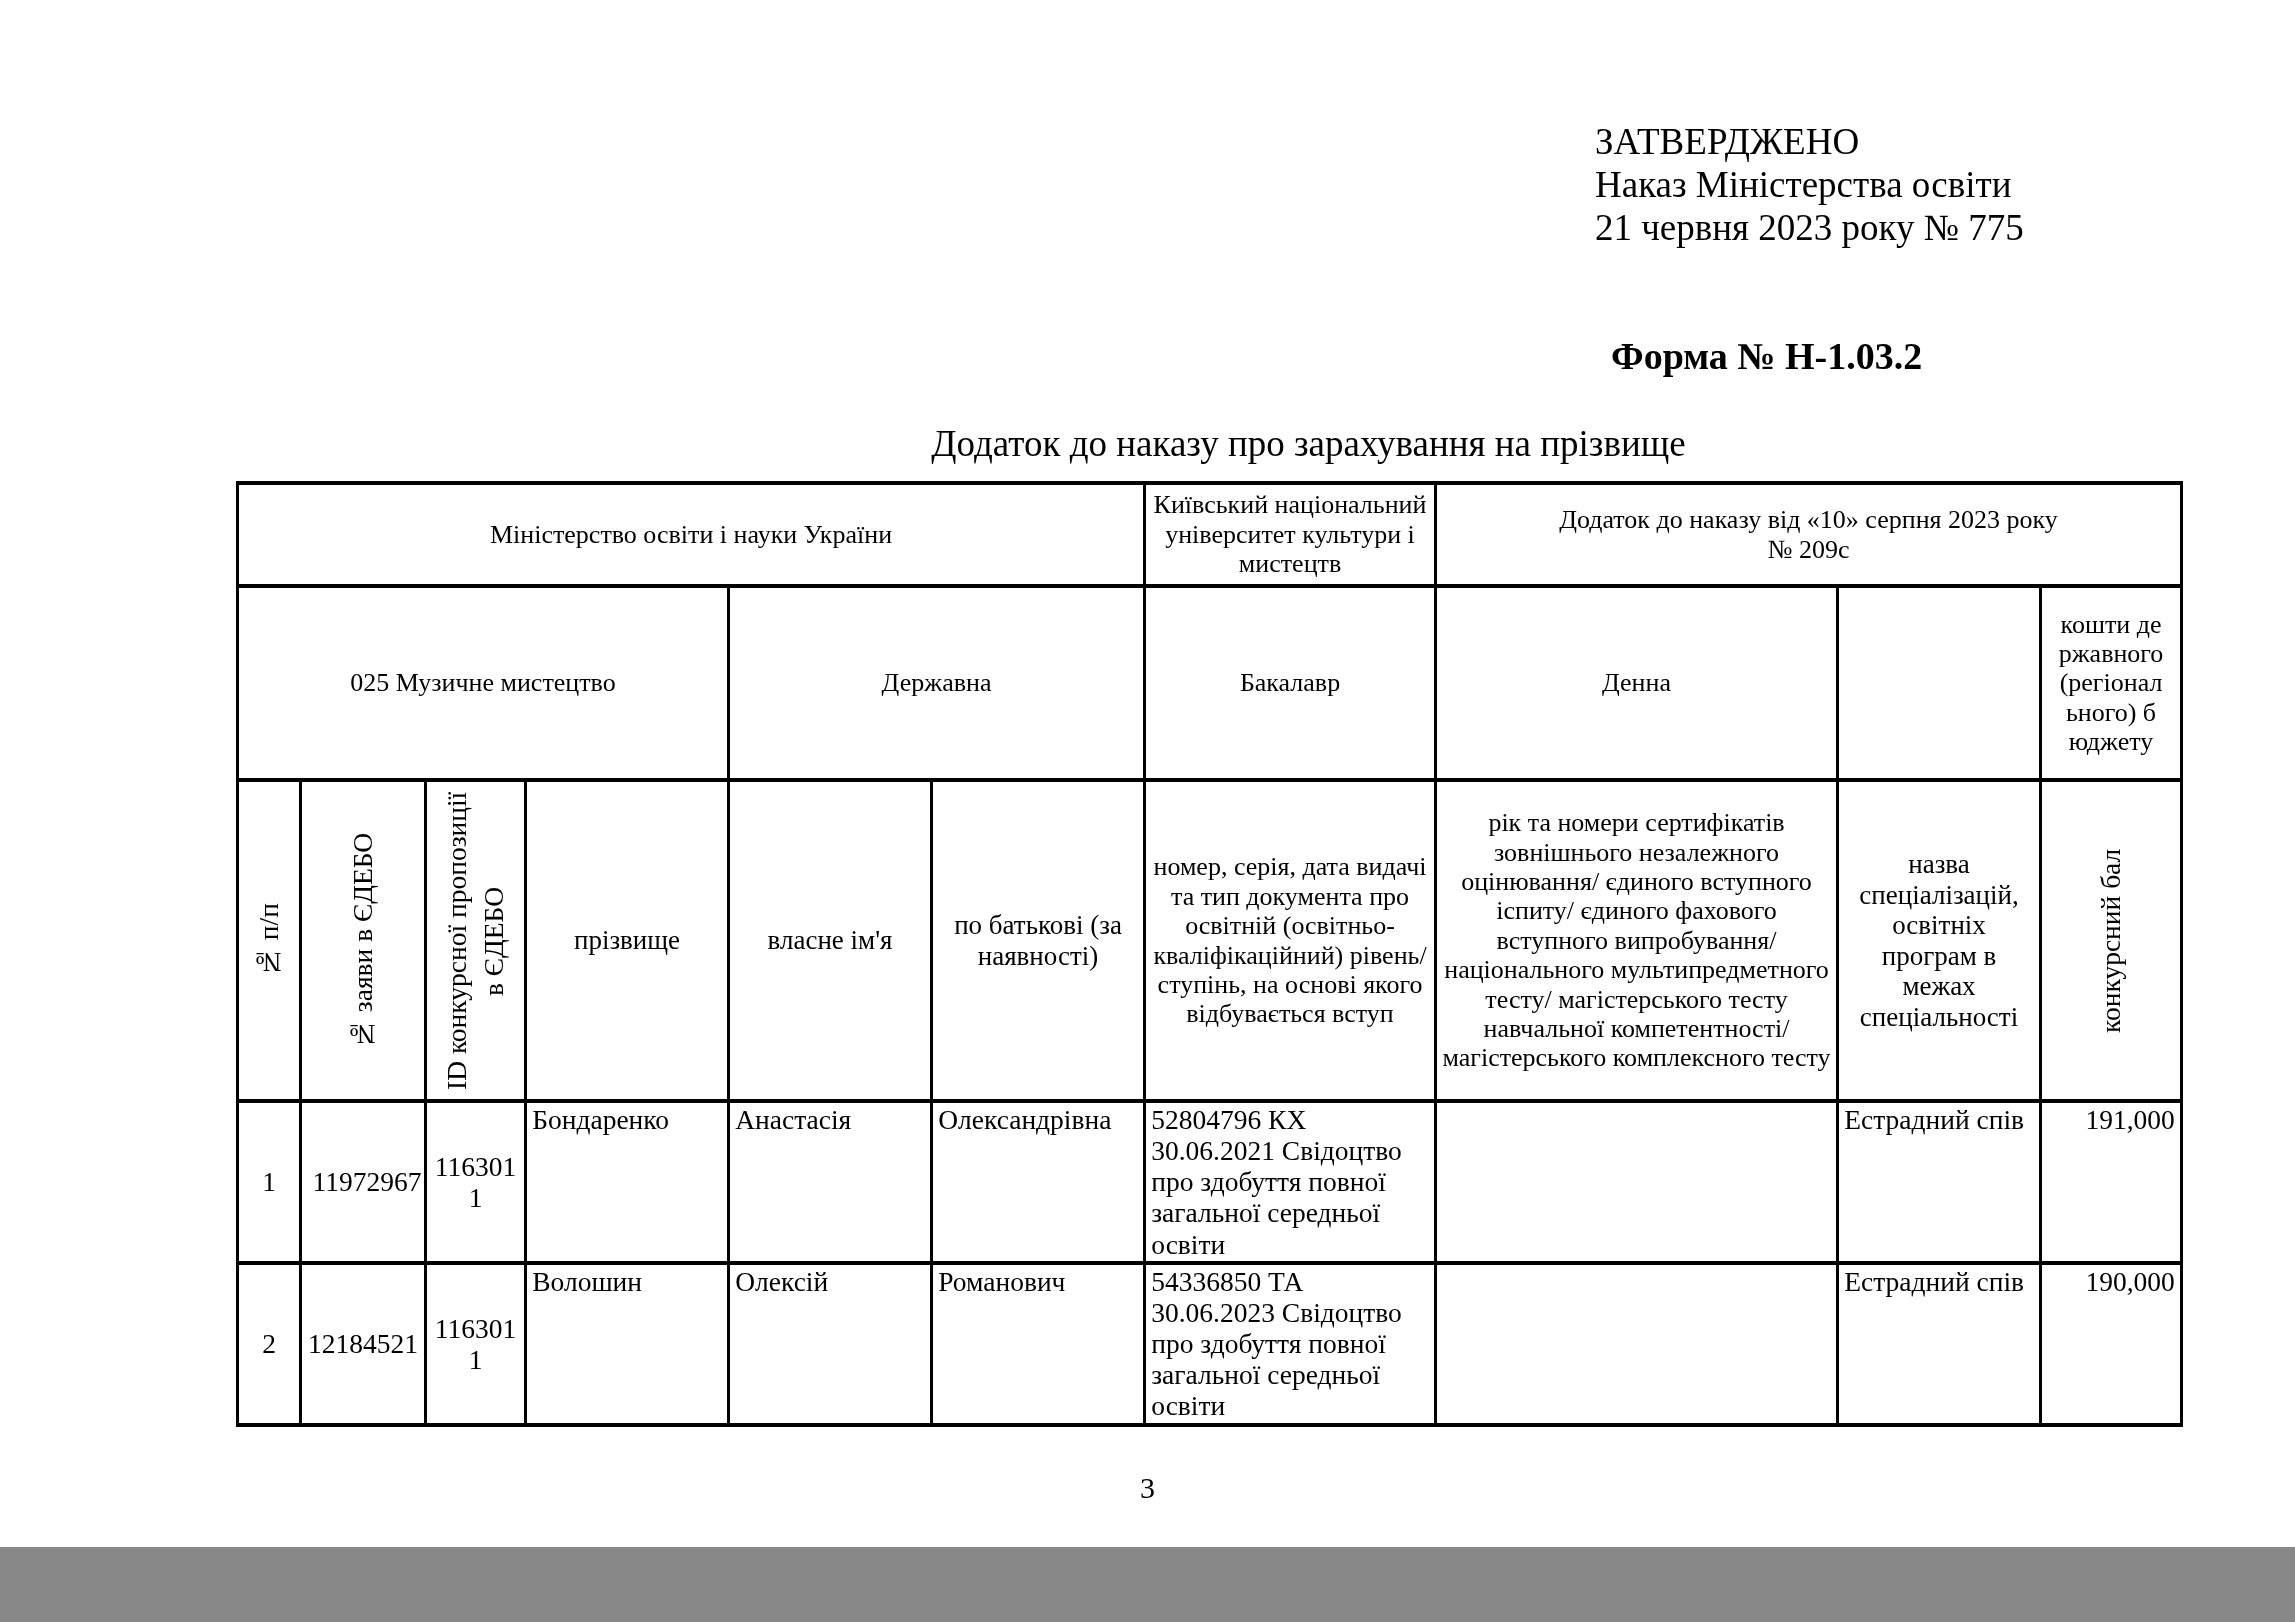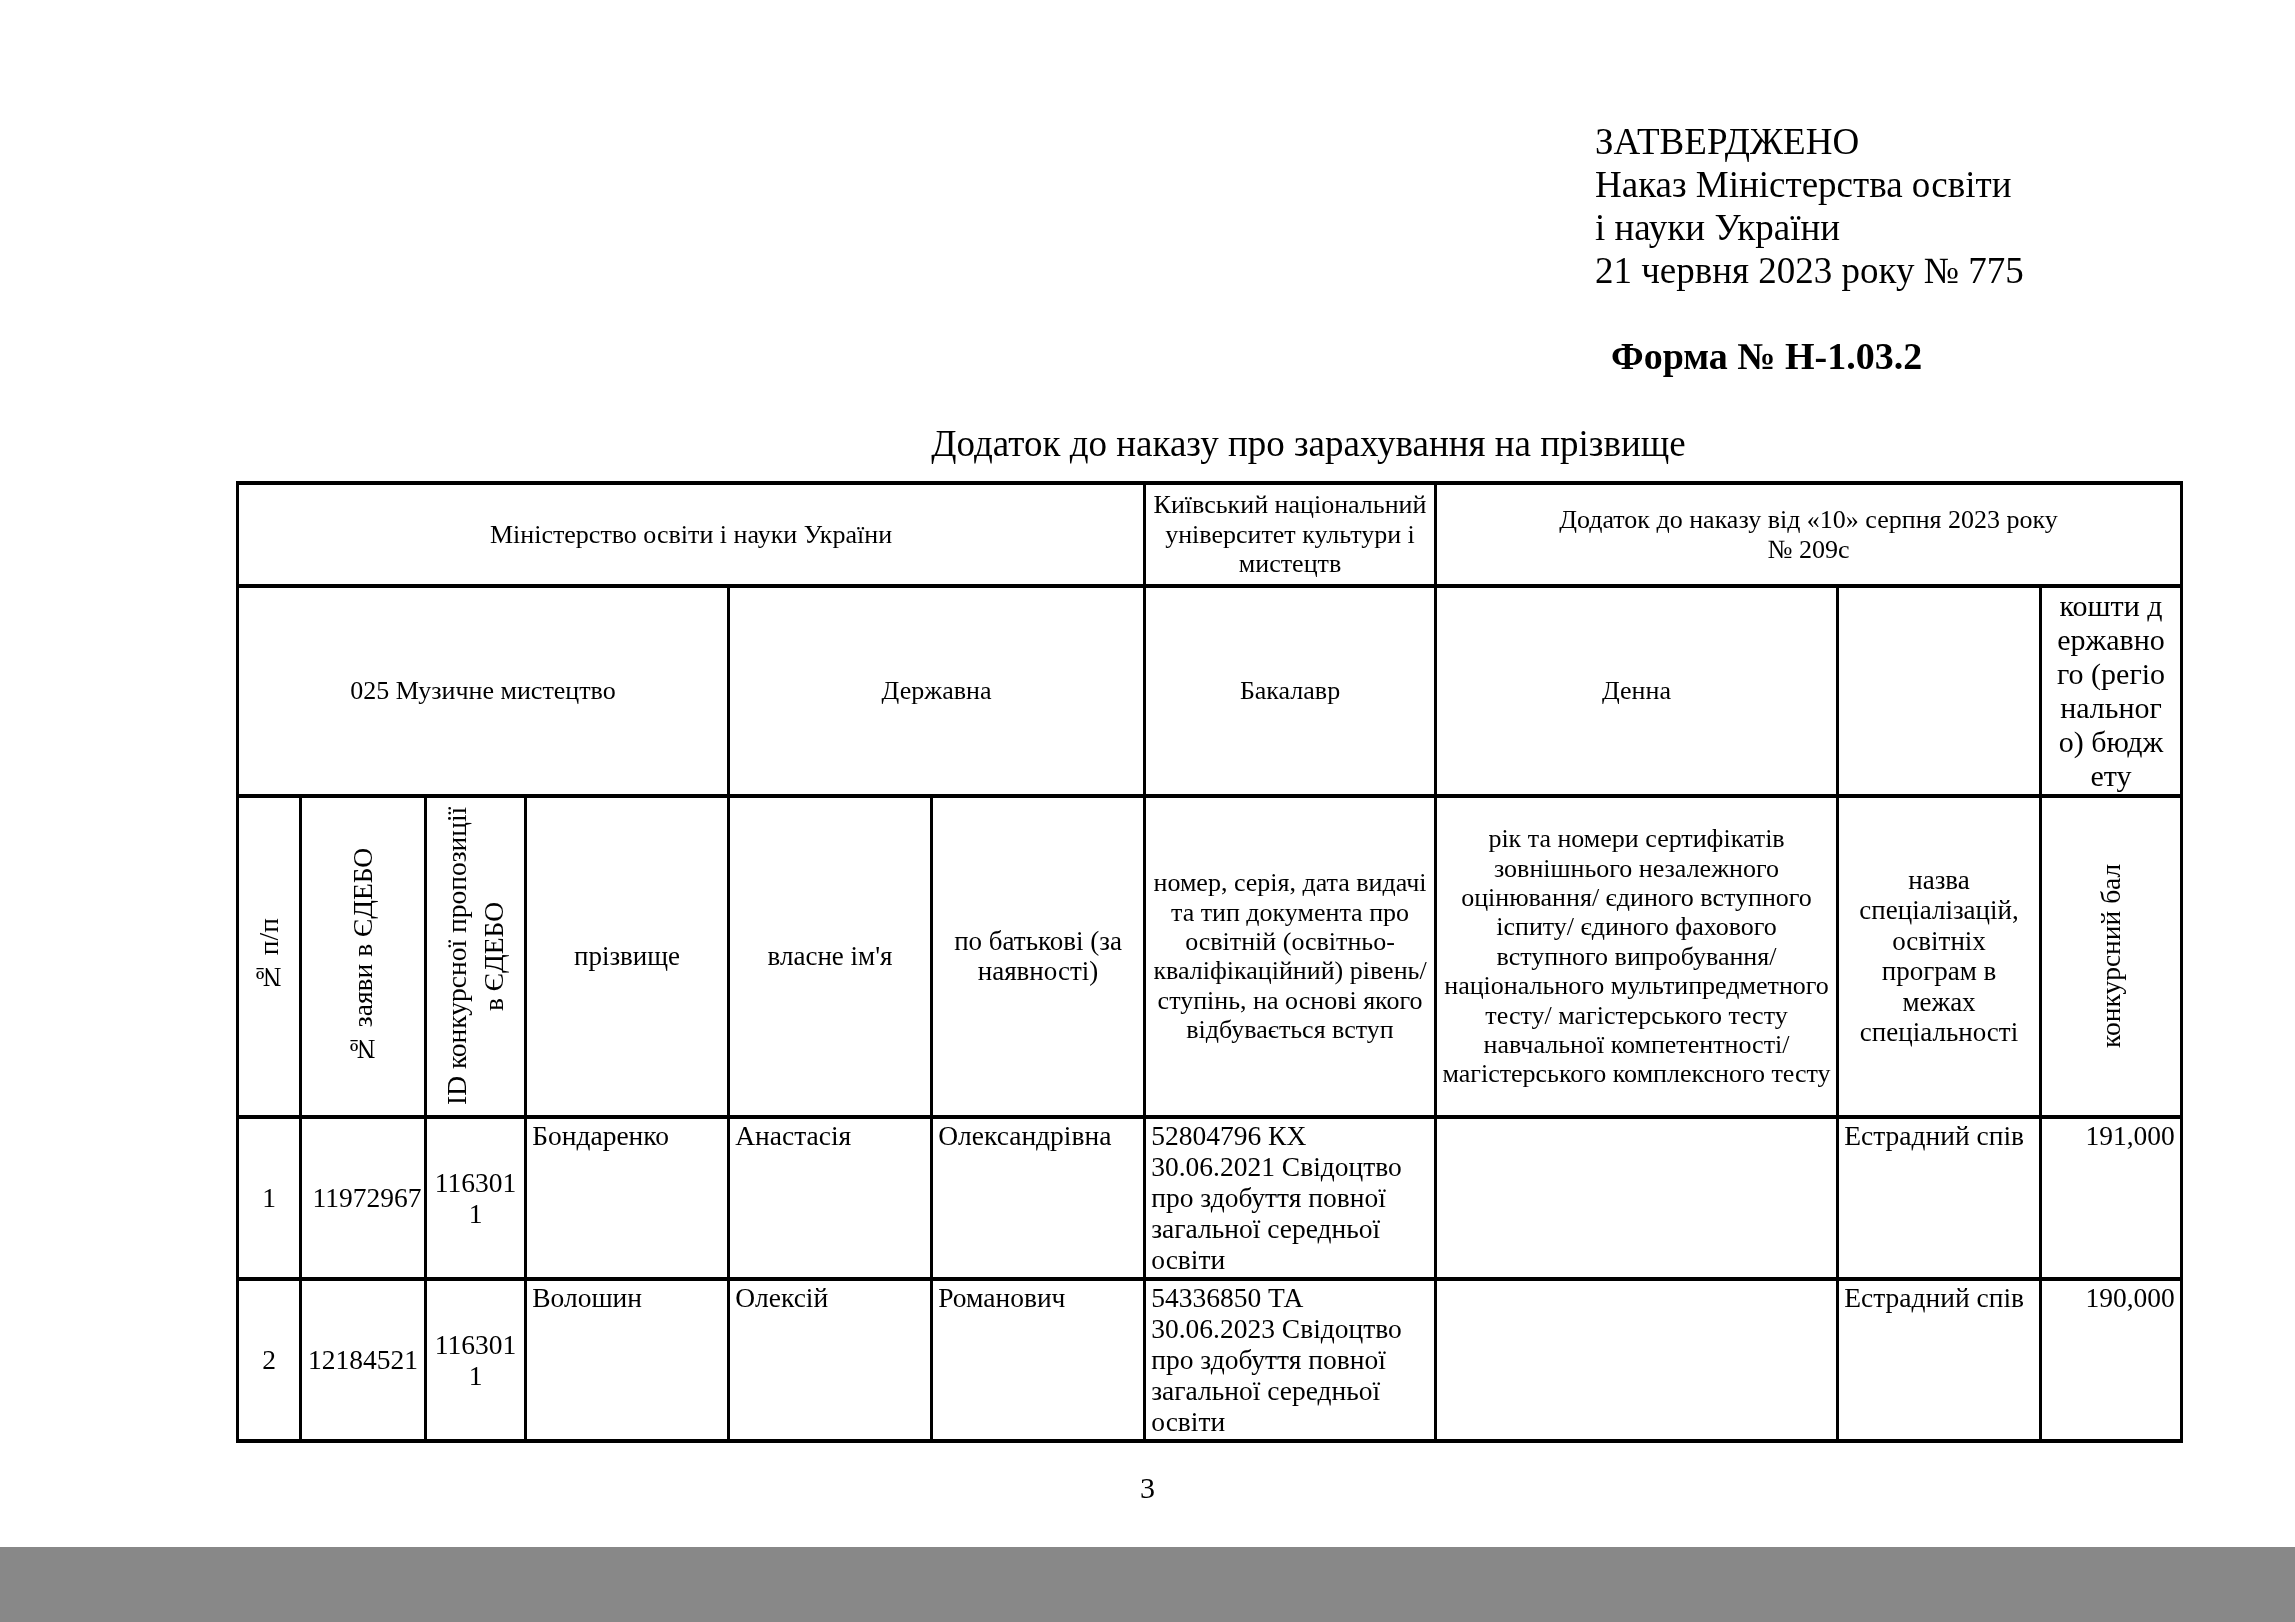--- a/index.html
+++ b/index.html
@@ -40,21 +40,21 @@
   tr.r2{height:194px;}
   tr.r3{height:321px;}
   tr.r4{height:131px;}
   tr.r5{height:126px;}
   .ctr{text-align:center;}
   .left{text-align:left;}
   .right{text-align:right;}
   .top{vertical-align:top !important;margin-left:12px;}
   .pre{white-space:pre-line;}
   .brk{word-break:break-all;}
-  .budget{word-break:break-all;padding:1.3px 14.4px !important;font-size:30px;}
+  .budget{word-break:break-all;padding:1.3px 14.4px !important;font-size:26px;}
   .small{font-size:26px;}
   .vwrap{
     height:304px;width:100%;
     display:flex;align-items:center;justify-content:center;
   }
   .vtext{
     writing-mode:vertical-rl;
     transform:rotate(180deg);
     text-align:center;
     height:100%;
@@ -67,21 +67,20 @@
   }
 </style>
 </head>
 <body>
 
 <div class="page">
 
   <div class="approval">
     <div>ЗАТВЕРДЖЕНО</div>
     <div>Наказ Міністерства освіти</div>
-    <div>і науки України</div>
     <div>21 червня 2023 року № 775</div>
   </div>
 
   <div class="form-label">Форма № Н-1.03.2</div>
 
   <div class="doc-title">Додаток до наказу про зарахування на прізвище</div>
 
   <table class="enroll">
     <colgroup>
       <col style="width:63px">

